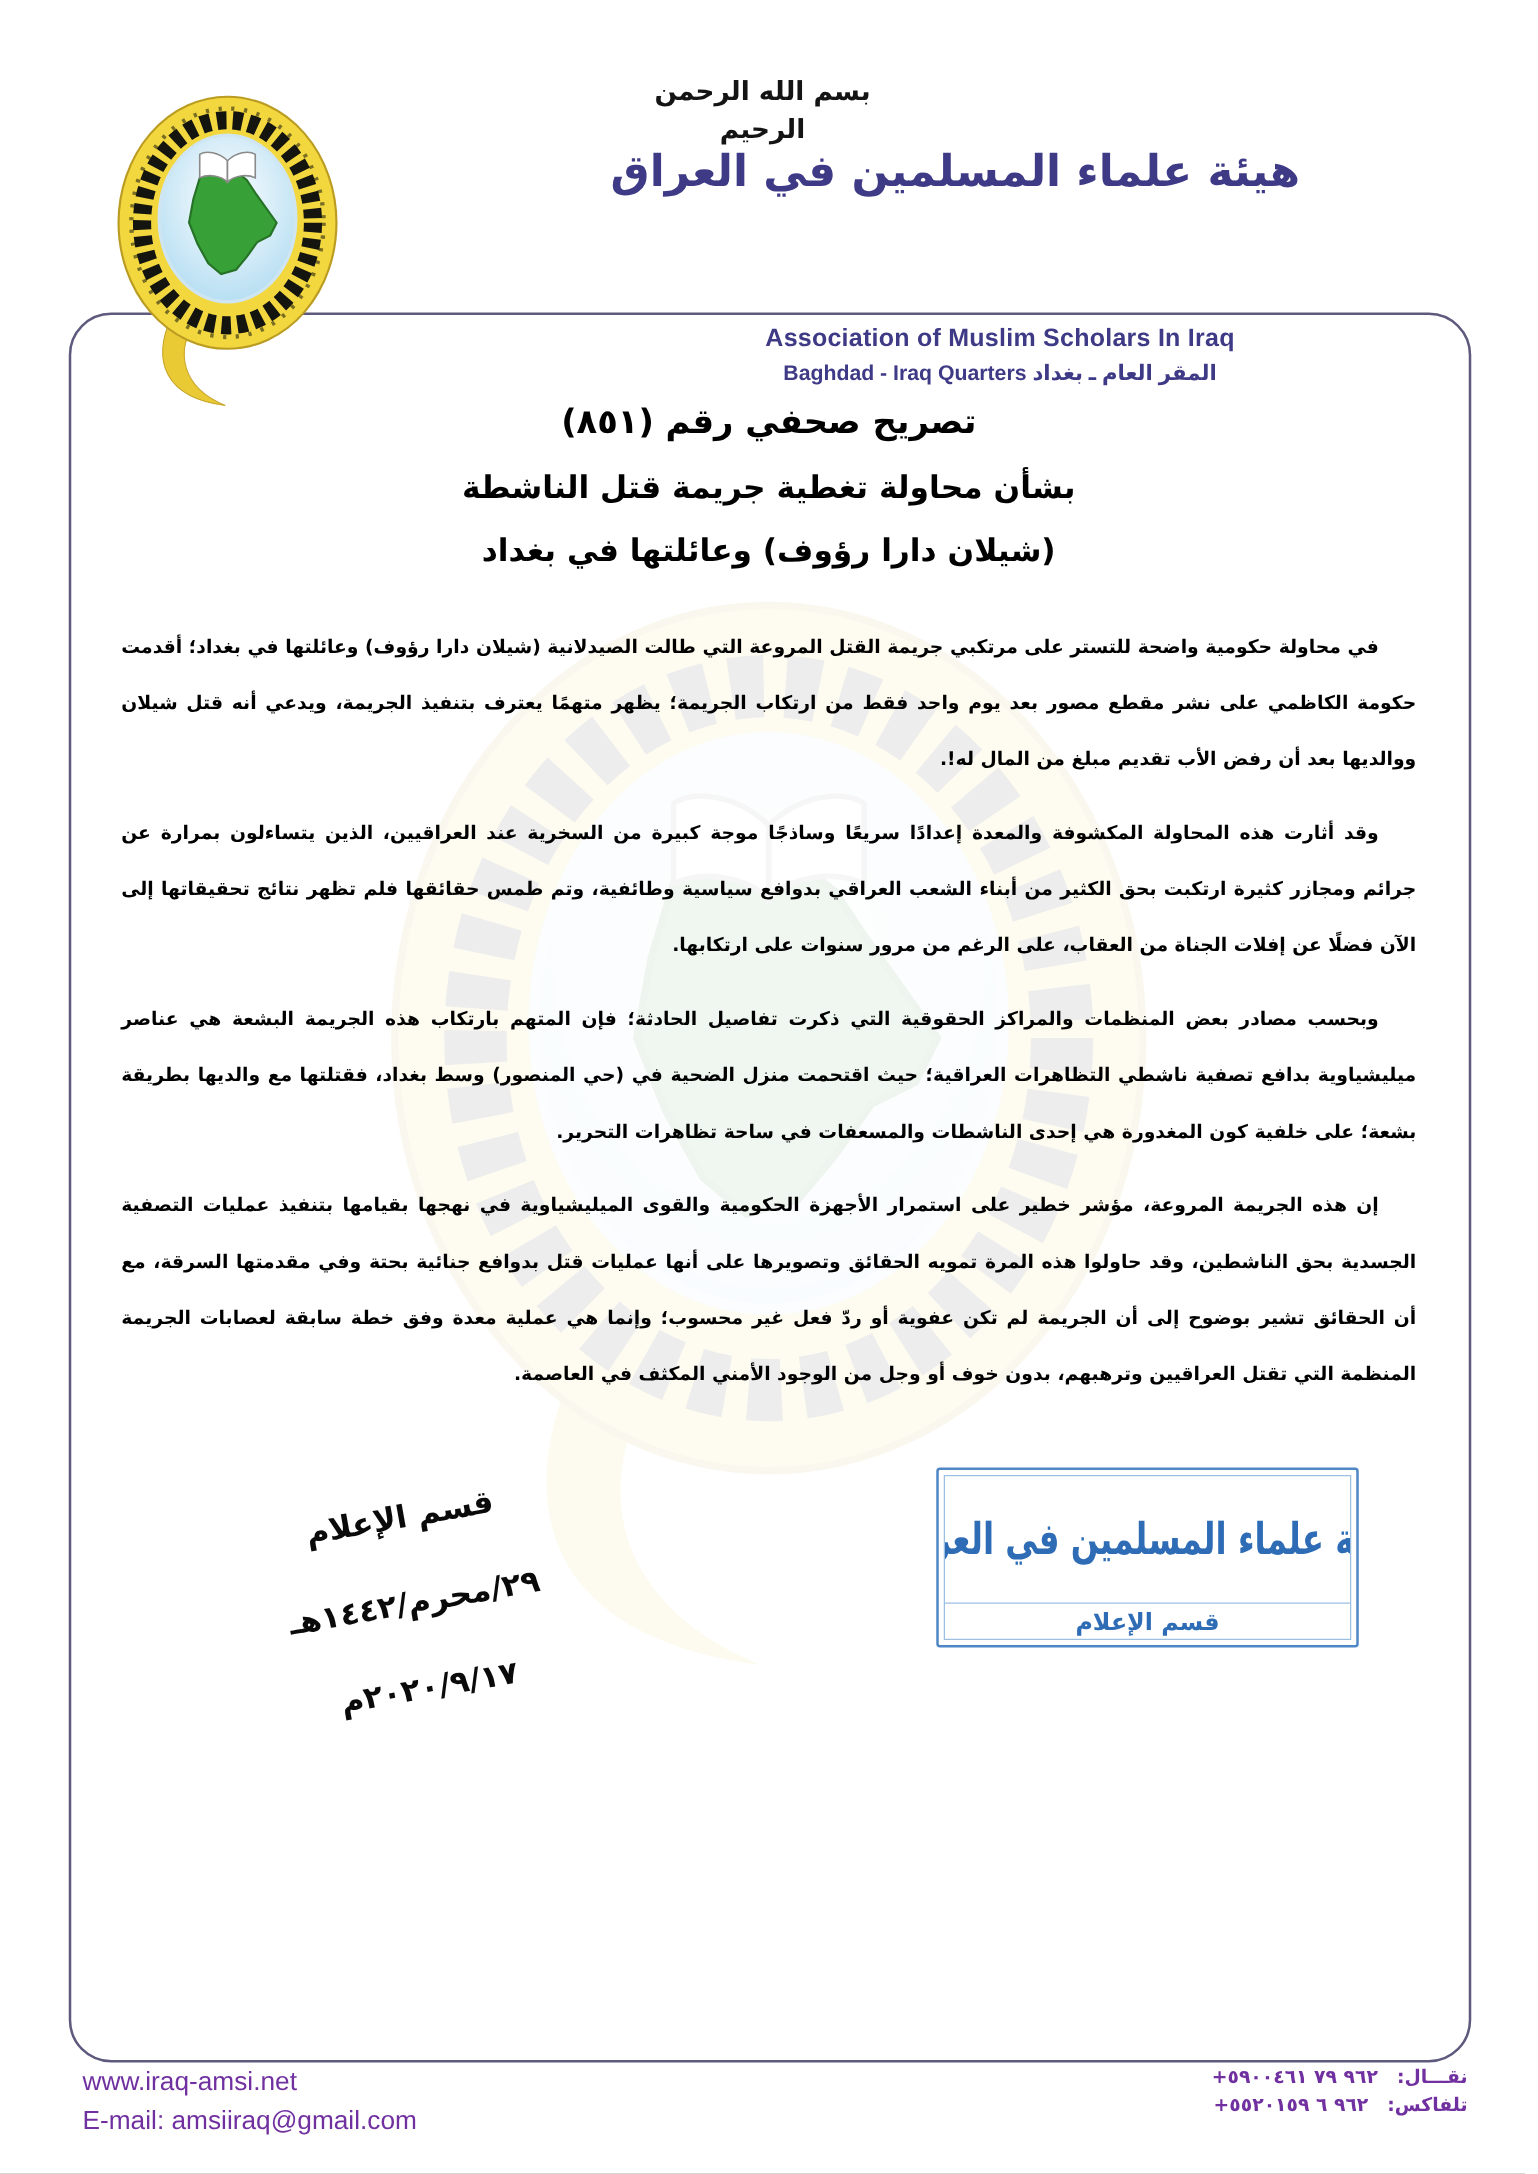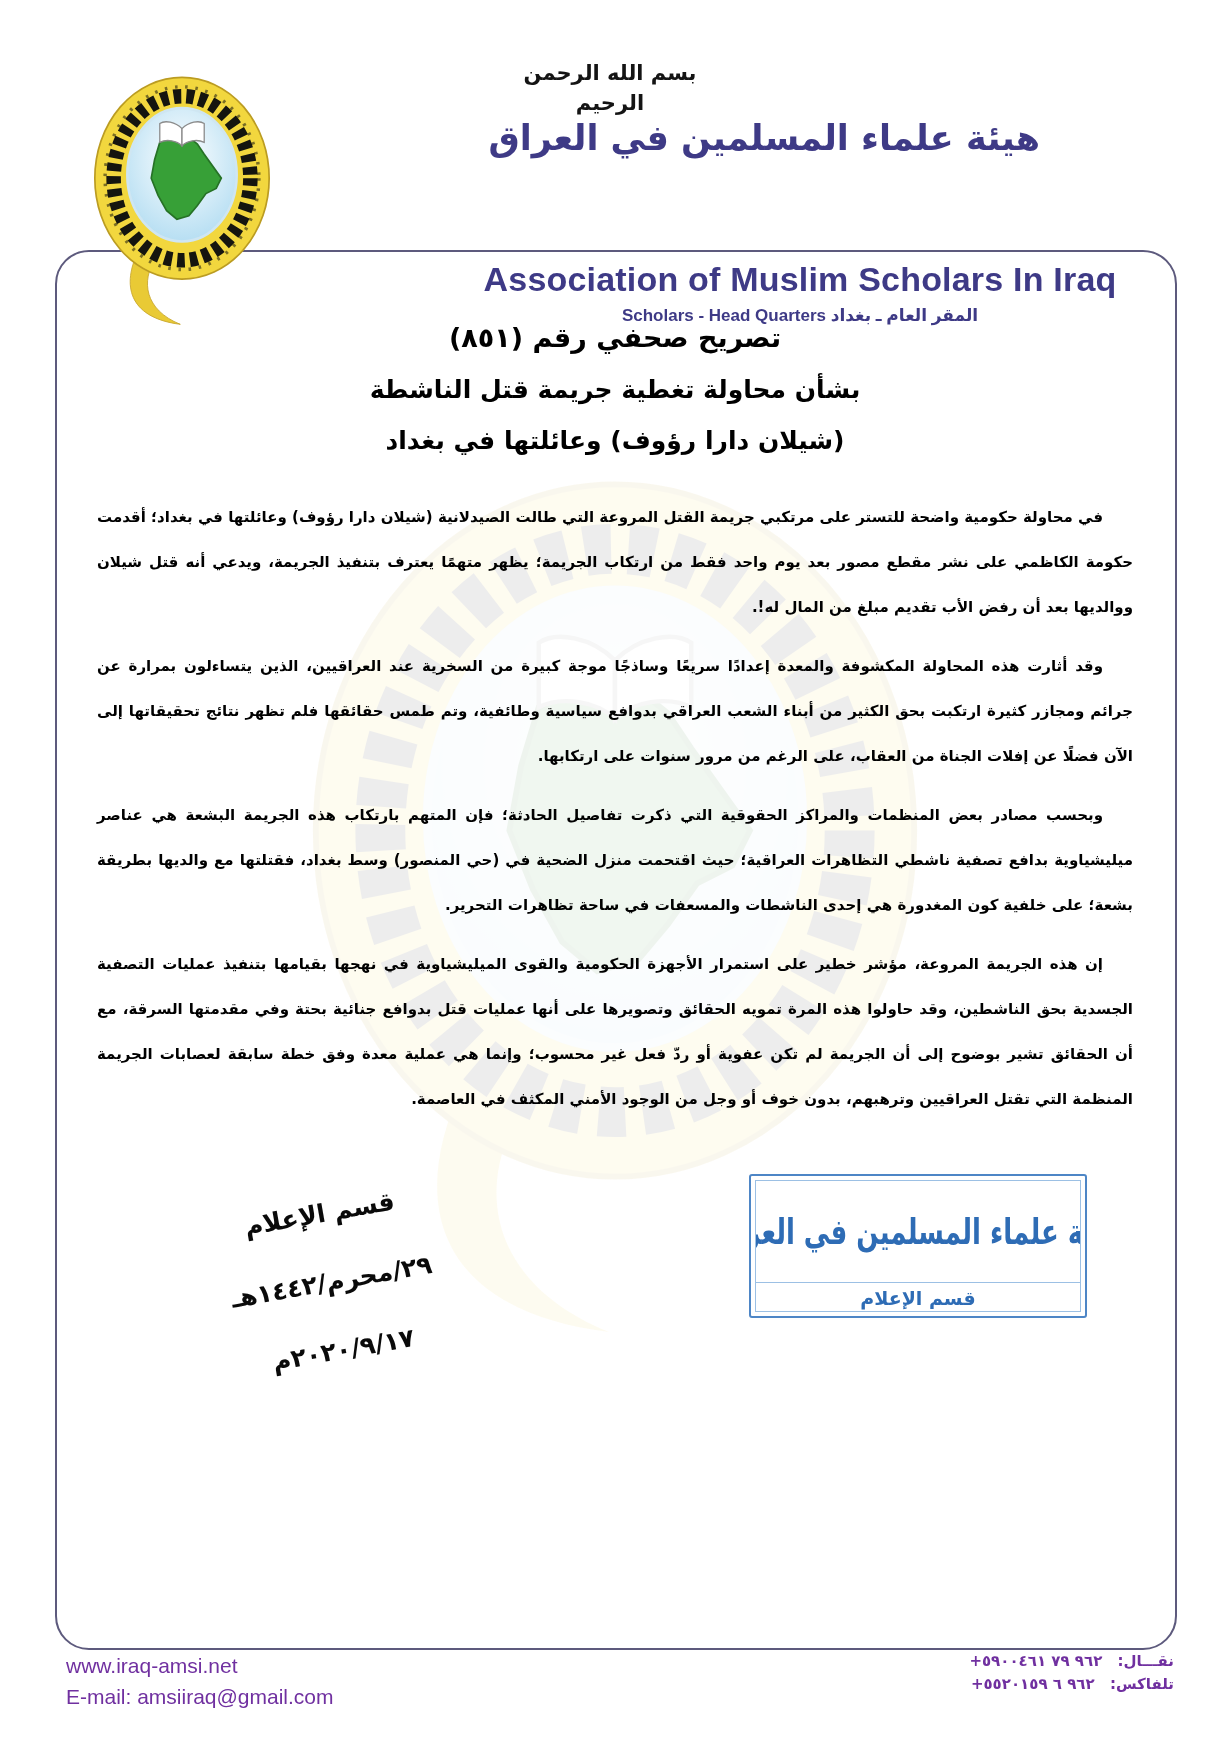--- a/index.html
+++ b/index.html
@@ -27,21 +27,21 @@
   }
 
   .frame {
     position:absolute; left:55px; top:250px; width:1118px; height:1396px;
     border:2px solid #5d5a7d; border-radius:34px; z-index:1; background:transparent;
   }
 
   .org-en-block { position:absolute; left:440px; top:260px; width:720px; text-align:center; z-index:2; }
   .org-en {
     margin:0; font-family:"Liberation Sans","DejaVu Sans",sans-serif;
-    font-size:34px; font-weight:bold; color:#3e3a86; letter-spacing:0.2px;
+    font-size:20px; font-weight:bold; color:#3e3a86; letter-spacing:0.2px;
   }
   .hq-line {
     margin-top:6px; direction:rtl; font-size:17px; font-weight:bold; color:#3e3a86;
     font-family:"Liberation Sans","DejaVu Sans",sans-serif;
   }
   .hq-ar { }
 
   
   .content { position:absolute; left:97px; top:322px; width:1036px; direction:rtl; z-index:2; color:#000; }
   .doc-title { text-align:center; font-size:27px; font-weight:bold; }
@@ -129,21 +129,21 @@
   <div class="bismillah">بسم الله الرحمن الرحيم</div>
 
   <h1 class="org-ar">هيئة علماء المسلمين في العراق</h1>
 
   <div class="frame"></div>
 
   <div class="org-en-block">
     <h2 class="org-en">Association of Muslim Scholars In Iraq</h2>
     <div class="hq-line">
       <span class="hq-ar">المقر العام ـ بغداد</span>
-      <span dir="ltr">Scholars - Head Quarters</span>
+      <span dir="ltr">Baghdad - Iraq Quarters</span>
     </div>
   </div>
 
   <main class="content">
     <div class="doc-title">تصريح صحفي رقم (٨٥١)</div>
     <div class="doc-sub">بشأن محاولة تغطية جريمة قتل الناشطة</div>
     <div class="doc-sub">(شيلان دارا رؤوف) وعائلتها في بغداد</div>
 
     <p class="body-par first">في محاولة حكومية واضحة للتستر على مرتكبي جريمة القتل المروعة التي طالت الصيدلانية (شيلان دارا رؤوف) وعائلتها في بغداد؛ أقدمت حكومة الكاظمي على نشر مقطع مصور بعد يوم واحد فقط من ارتكاب الجريمة؛ يظهر متهمًا يعترف بتنفيذ الجريمة، ويدعي أنه قتل شيلان ووالديها بعد أن رفض الأب تقديم مبلغ من المال له!.</p>
     <p class="body-par">وقد أثارت هذه المحاولة المكشوفة والمعدة إعدادًا سريعًا وساذجًا موجة كبيرة من السخرية عند العراقيين، الذين يتساءلون بمرارة عن جرائم ومجازر كثيرة ارتكبت بحق الكثير من أبناء الشعب العراقي بدوافع سياسية وطائفية، وتم طمس حقائقها فلم تظهر نتائج تحقيقاتها إلى الآن فضلًا عن إفلات الجناة من العقاب، على الرغم من مرور سنوات على ارتكابها.</p>

